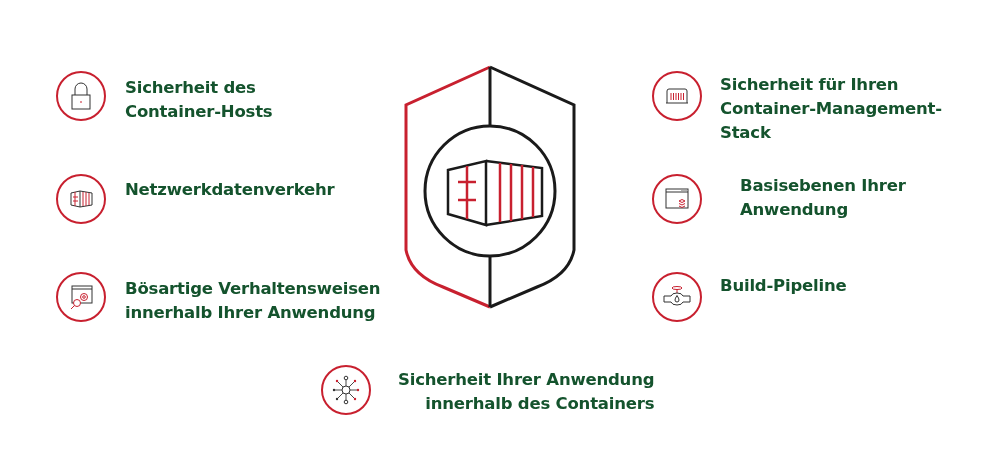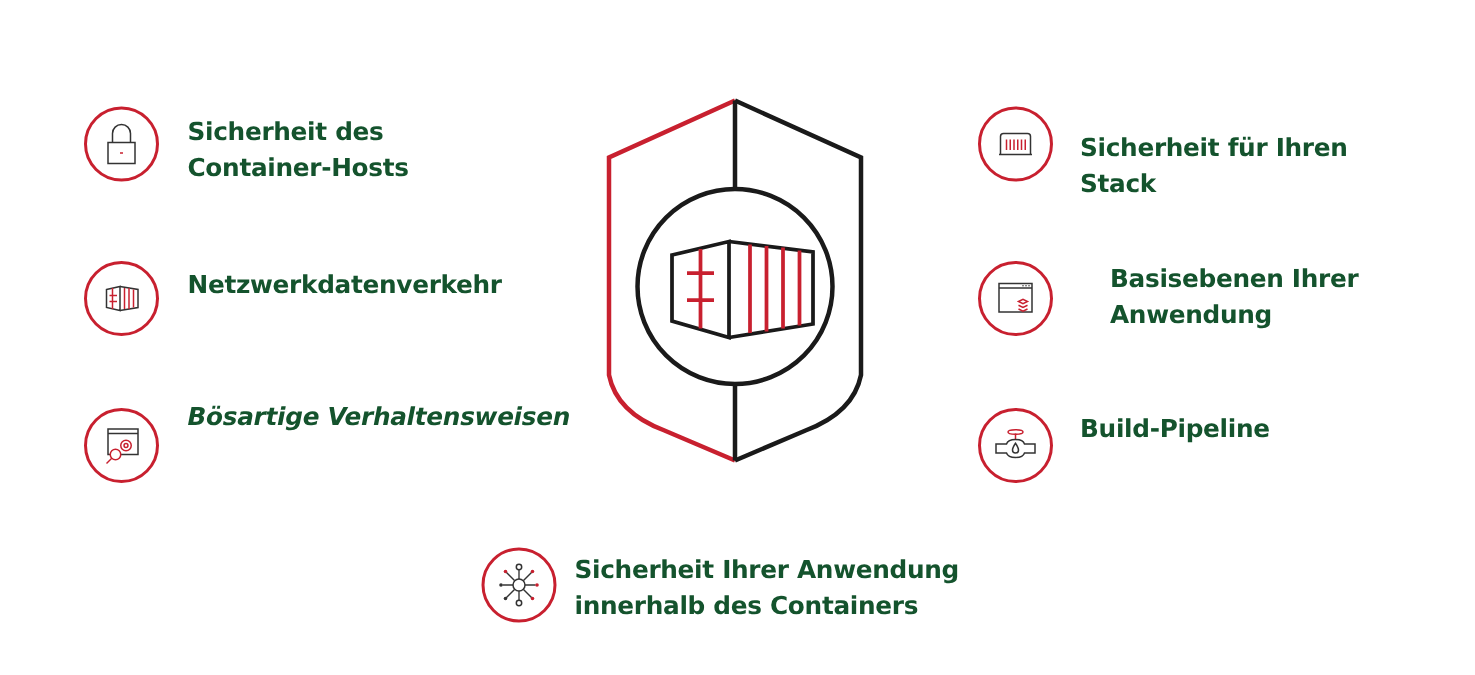--- a/index.html
+++ b/index.html
@@ -67,42 +67,44 @@
   <div class="icon-circle" style="left:56px;top:272px;">
     <svg viewBox="0 0 46 46">
         <rect x="14" y="12" width="20" height="17" fill="none" stroke="#333" stroke-width="1"></rect>
         <line x1="14" y1="15" x2="34" y2="15" stroke="#333"></line>
         <circle cx="26" cy="23" r="3.5" fill="none" stroke="#c8202f"></circle>
         <circle cx="26" cy="23" r="1.3" fill="none" stroke="#c8202f"></circle>
         <circle cx="19" cy="29" r="3.5" fill="#fff" stroke="#c8202f"></circle>
         <line x1="16.5" y1="31.5" x2="13" y2="35" stroke="#c8202f"></line>
       </svg>
   </div>
-  <div class="label" style="left:125px;top:266px;font-style:italic;">
+  <div class="label" style="left:125px;top:277px;">
     <span>Bösartige Verhaltensweisen</span>
+      <span>innerhalb Ihrer Anwendung</span>
   </div>
 </div>
 
 <div class="item">
   <div class="icon-circle" style="left:652px;top:71px;">
     <svg viewBox="0 0 46 46">
         <path d="M13 30 V18 Q13 16 15 16 H31 Q33 16 33 18 V30" fill="none" stroke="#333" stroke-width="1"></path>
         <line x1="12" y1="30" x2="34" y2="30" stroke="#333"></line>
         <g stroke="#c8202f">
           <line x1="17" y1="20" x2="17" y2="27"></line>
           <line x1="19.5" y1="20" x2="19.5" y2="27"></line>
           <line x1="22" y1="20" x2="22" y2="27"></line>
           <line x1="24.5" y1="20" x2="24.5" y2="27"></line>
           <line x1="27" y1="20" x2="27" y2="27"></line>
           <line x1="29.5" y1="20" x2="29.5" y2="27"></line>
         </g>
       </svg>
   </div>
-  <div class="label" style="left:720px;top:87px;">
+  <div class="label" style="left:720px;top:73px;">
     <span>Sicherheit für Ihren</span>
+      <span>Container-Management-</span>
       <span>Stack</span>
   </div>
 </div>
 
 <div class="item">
   <div class="icon-circle" style="left:652px;top:174px;">
     <svg viewBox="0 0 46 46">
         <rect x="12" y="13" width="22" height="19" fill="none" stroke="#333" stroke-width="1"></rect>
         <line x1="12" y1="16" x2="34" y2="16" stroke="#333"></line>
         <circle cx="28" cy="14.5" r=".5" fill="#333"></circle>
@@ -152,17 +154,17 @@
         <circle cx="23" cy="11" r="1.8" fill="#fff" stroke="#333"></circle>
         <circle cx="23" cy="35" r="1.8" fill="#fff" stroke="#333"></circle>
         <circle cx="11" cy="23" r="1.2" fill="#333"></circle>
         <circle cx="35" cy="23" r="1.2" fill="#c8202f"></circle>
         <circle cx="14" cy="14" r="1.2" fill="#c8202f"></circle>
         <circle cx="32" cy="14" r="1.2" fill="#c8202f"></circle>
         <circle cx="14" cy="32" r="1.2" fill="#333"></circle>
         <circle cx="32" cy="32" r="1.2" fill="#c8202f"></circle>
       </svg>
   </div>
-  <div class="label" style="left:383px;top:368px;">
+  <div class="label" style="left:398px;top:368px;text-align:right;">
     <span>Sicherheit Ihrer Anwendung</span>
       <span>innerhalb des Containers</span>
   </div>
 </div>
 
 </body></html>

